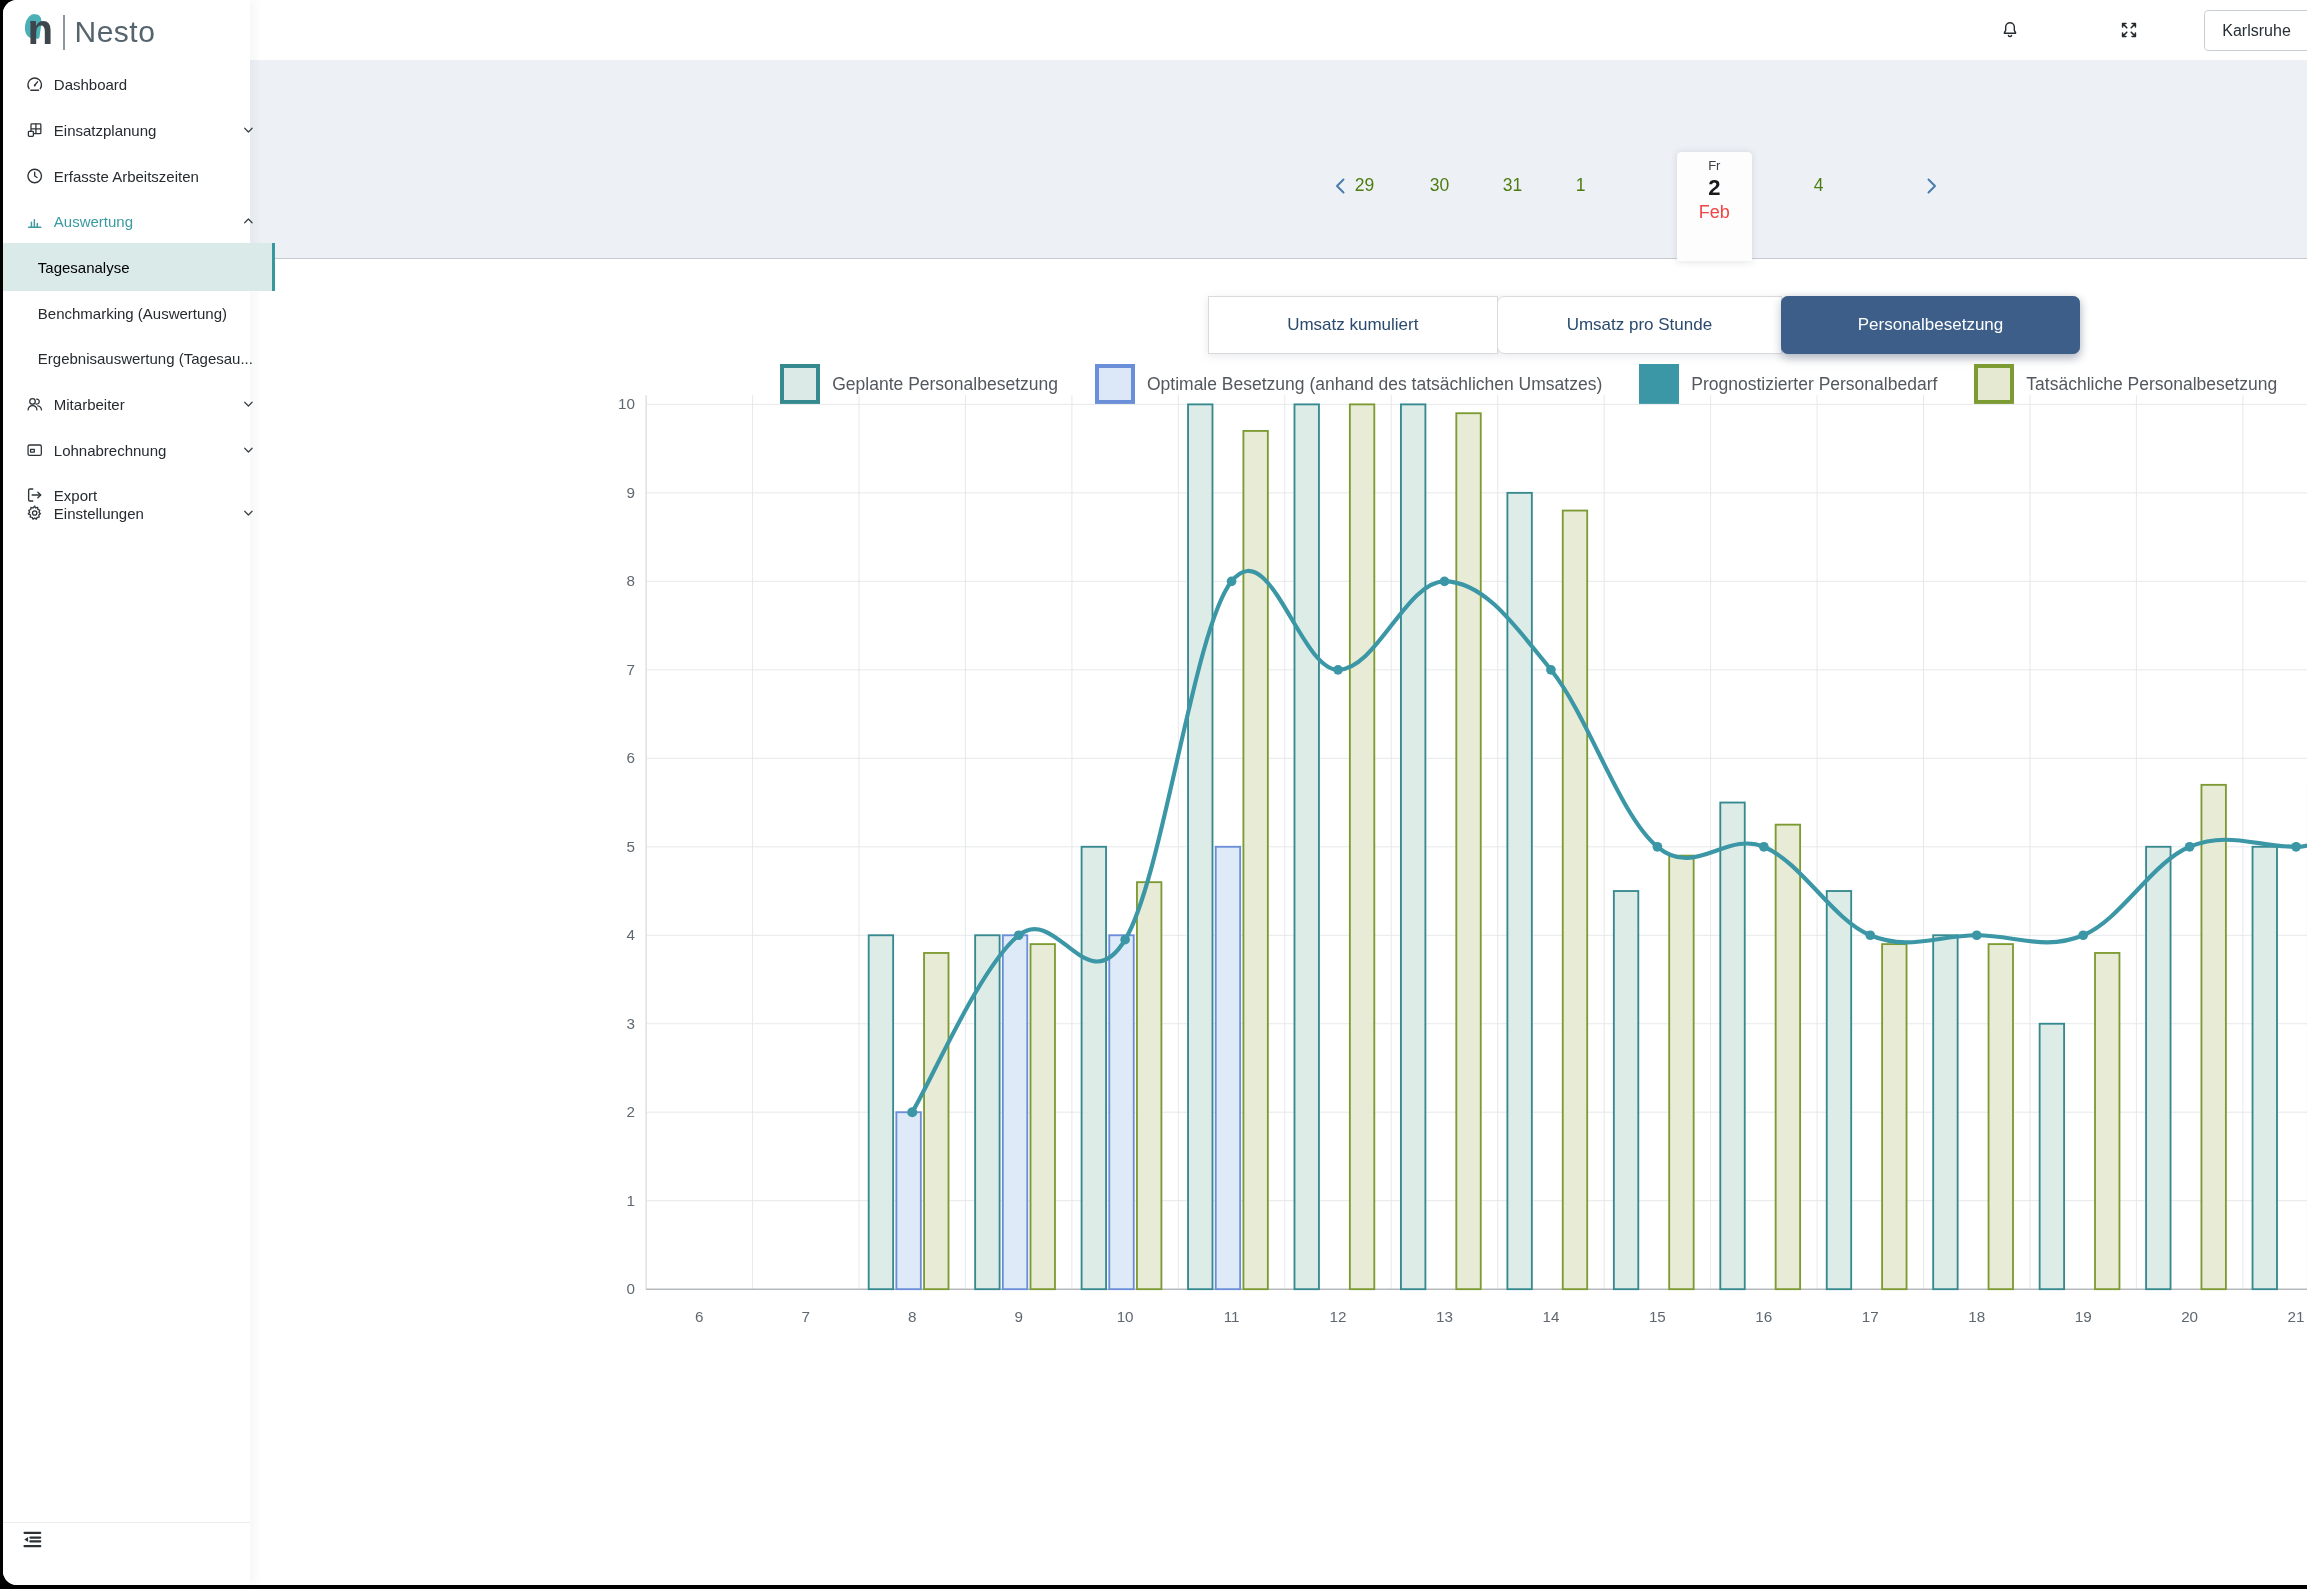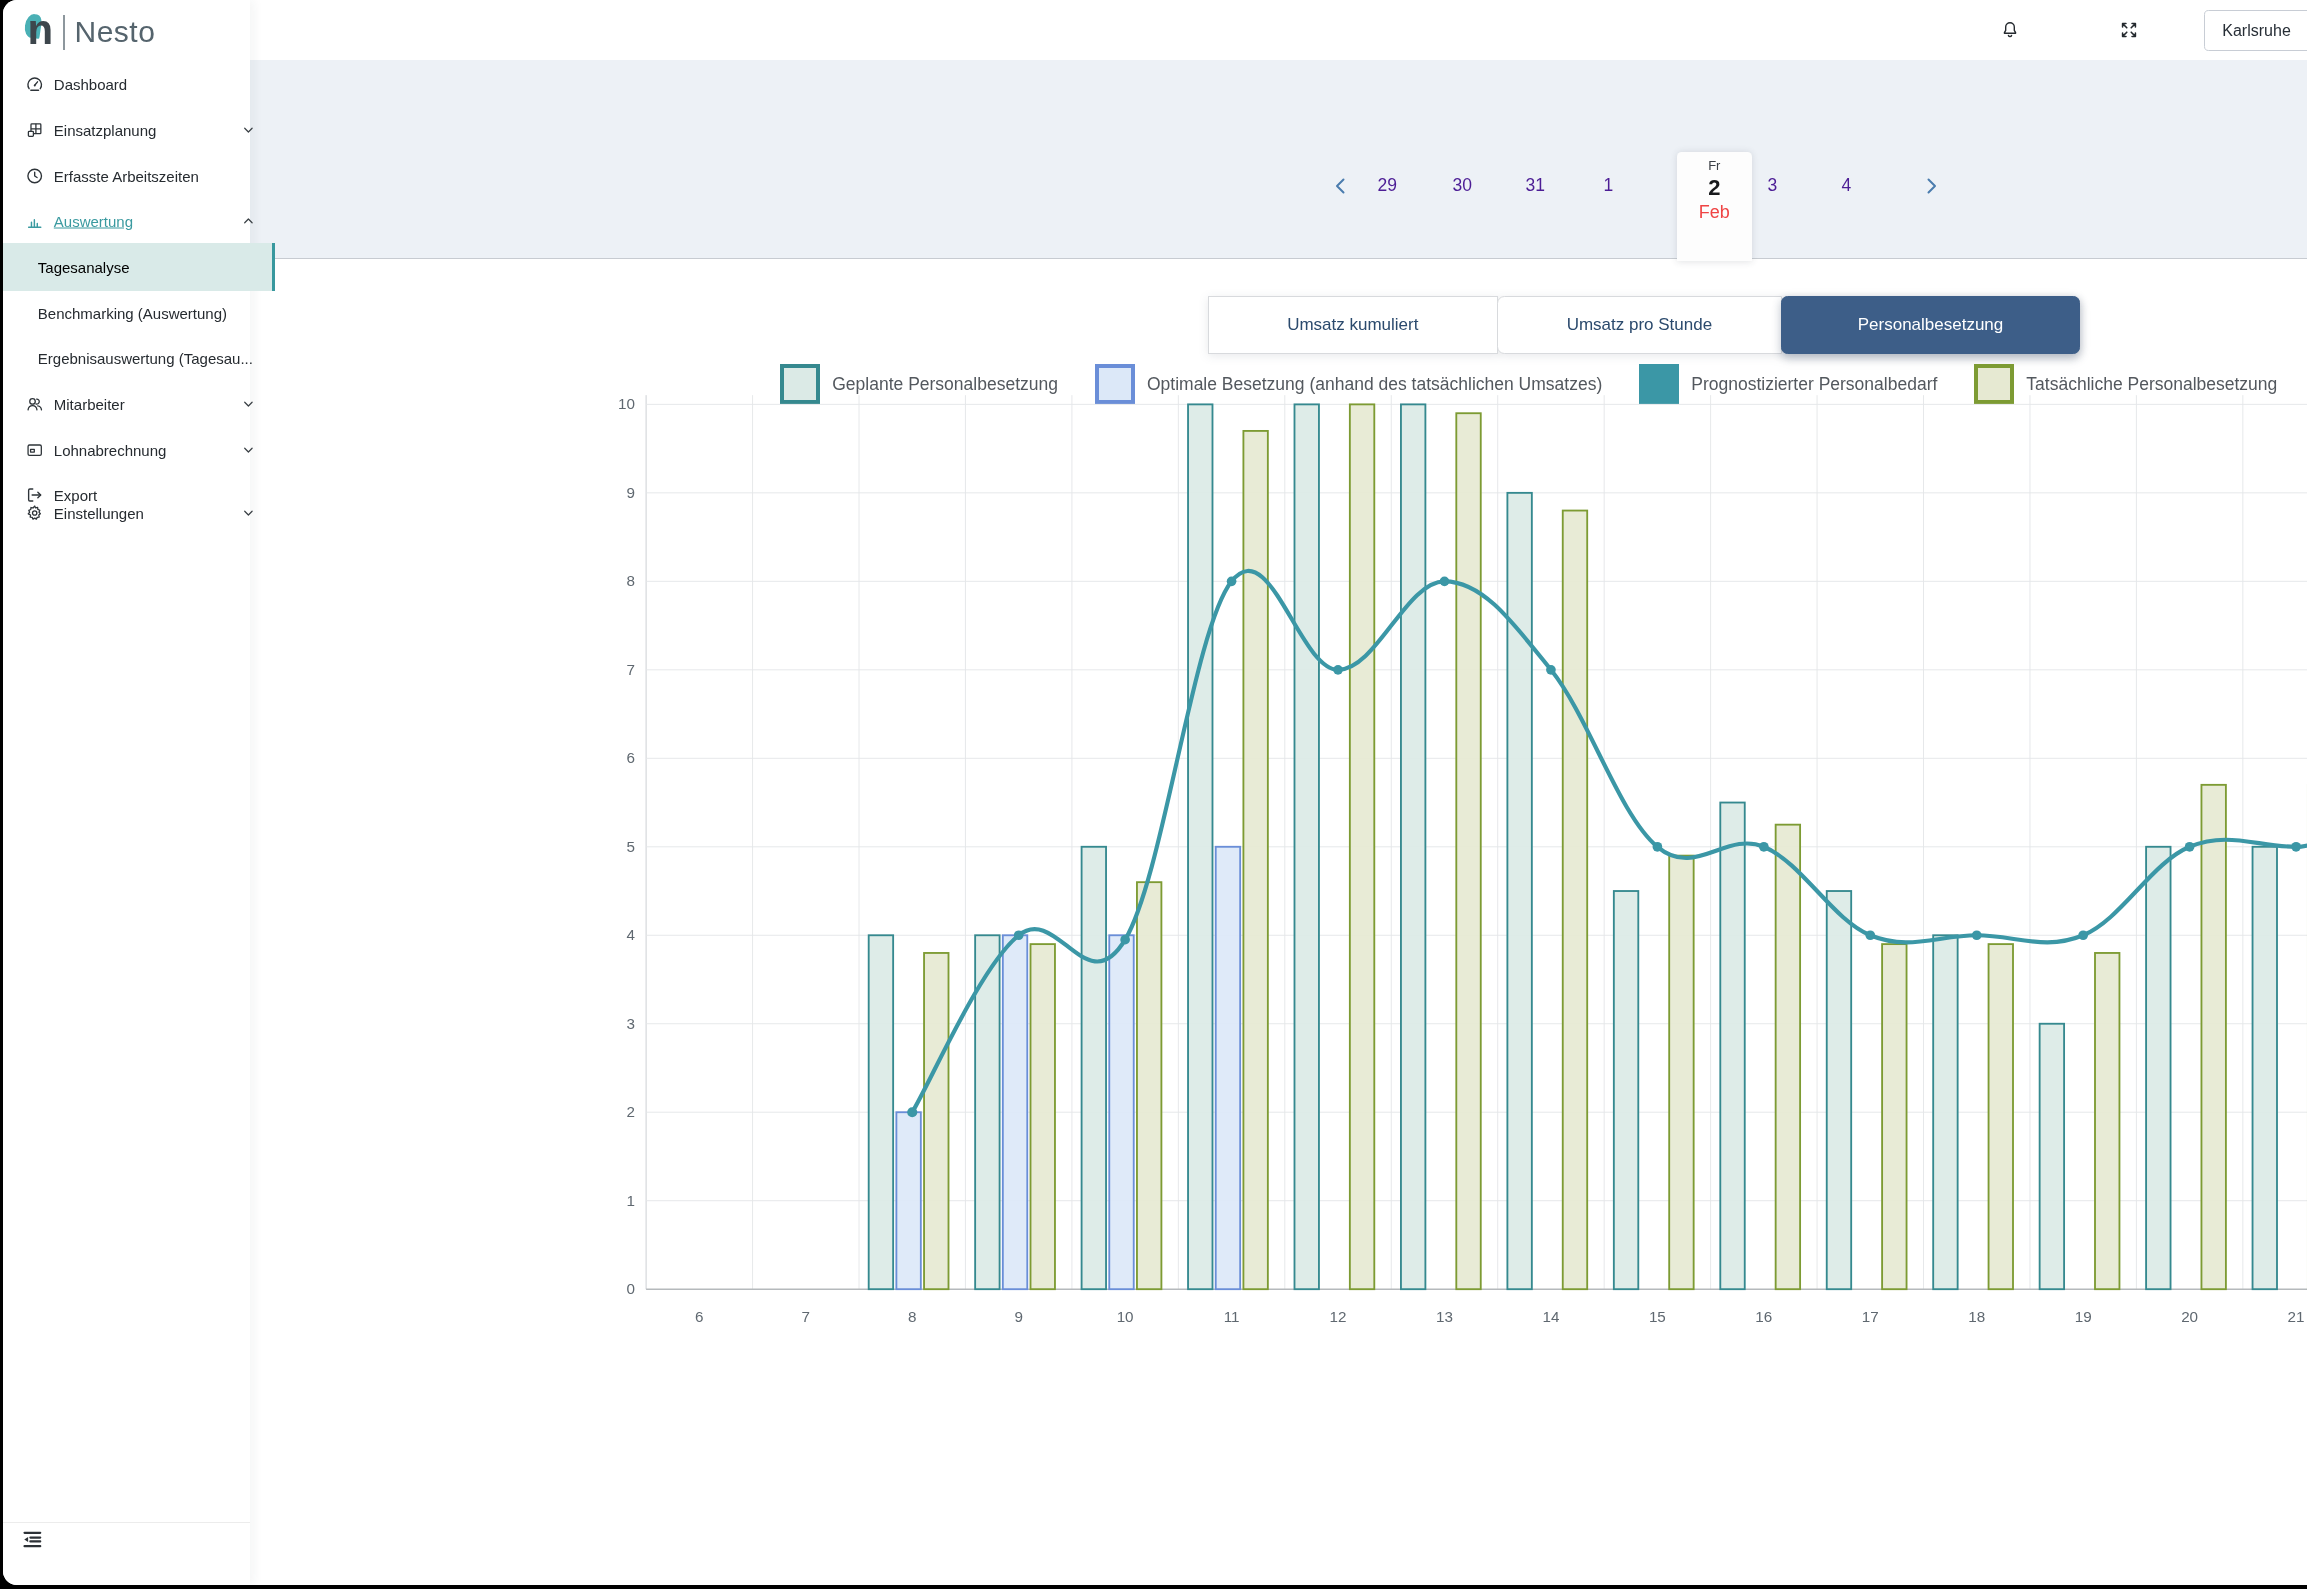--- a/index.html
+++ b/index.html
@@ -15,41 +15,41 @@
   .logo-n{position:absolute;left:3.7px;top:-2.8px;font-size:42px;font-weight:600;color:#3d464c;line-height:1;}
   .logo-divider{width:1.8px;height:35px;background:#8d979d;margin:0 9.2px 0 3.7px;}
   .logo-text{font-size:30px;color:#55646d;letter-spacing:0.5px;line-height:1;}
   .sideitem{position:absolute;left:0;width:272px;height:46px;cursor:pointer;}
   .sideitem .ico{position:absolute;left:22px;top:50%;transform:translateY(-50%);width:19.4px;height:19.4px;color:#2e3439;}
   .sideitem .ico svg{width:100%;height:100%;display:block;}
   .sideitem .lbl{position:absolute;left:51px;top:50%;transform:translateY(-50%);font-size:15px;color:#262b30;white-space:nowrap;}
   .sideitem.child .lbl{left:35px;}
   .sideitem .chev{position:absolute;right:19.4px;top:50%;transform:translateY(-50%);width:14.8px;height:14.8px;color:#3a4045;}
   .sideitem .chev svg{width:100%;height:100%;display:block;}
-  .sideitem.tealparent .lbl,.sideitem.tealparent .ico{color:#3a9aa0;text-decoration:underline;}
+  .sideitem.tealparent .lbl,.sideitem.tealparent .ico{color:#3a9aa0;}
   .sideitem.selected{background:#d9eae8;border-right:3.7px solid #38989e;height:48px;}
   .sideitem.selected .lbl{color:#000000;}
   #side-footer-line{position:absolute;left:0;top:1522px;width:247px;height:0.9px;background:#ececec;}
   #collapse-btn{position:absolute;left:17.5px;top:1527px;width:27px;height:27px;color:#2c3136;cursor:pointer;}
   #collapse-btn svg{width:100%;height:100%;}
 
   
   #header{position:absolute;left:247px;top:0;width:2558px;height:60px;background:#fff;z-index:20;}
   .hicon{position:absolute;width:22px;height:22px;color:#24292e;cursor:pointer;}
   .hicon svg{width:100%;height:100%;display:block;}
   #bell-btn{left:1749px;top:18.5px;}
   #expand-btn{left:1868px;top:18.5px;}
   #location-select{position:absolute;left:1954px;top:10px;width:365px;height:41px;background:#fff;border:0.9px solid #c8cdd5;border-radius:4.6px;display:flex;align-items:center;cursor:pointer;}
   #location-select .sel-label{font-size:16px;color:#272e36;margin-left:17.5px;flex:1;}
 
   
   #dateband{position:absolute;left:247px;top:60px;width:2558px;height:199px;background:#edf1f6;border-bottom:1.4px solid #c7cbd1;z-index:10;}
   .datechev{position:absolute;width:24px;height:24px;color:#4a7cae;cursor:pointer;top:114px;}
   .datechev svg{width:100%;height:100%;}
-  .datenum{position:absolute;width:65px;top:111px;text-align:center;font-size:17.5px;color:#4c1d95;line-height:29.5px;cursor:pointer;}
+  .datenum{position:absolute;width:65px;top:111px;text-align:left;font-size:17.5px;color:#4d7c0f;line-height:29.5px;cursor:pointer;}
   #datecard{position:absolute;left:1427px;top:92px;width:75px;height:109px;background:#fdfdfd;border-radius:4.6px 4.6px 0 0;box-shadow:0 0.9px 7.4px rgba(50,60,70,.14);z-index:12;text-align:center;cursor:pointer;}
   #datecard .dc-wd{margin-top:7.4px;font-size:13px;color:#3c4147;line-height:1.15;}
   #datecard .dc-day{font-size:22px;font-weight:600;color:#17191c;line-height:1.25;}
   #datecard .dc-mon{font-size:18px;color:#ef4444;line-height:1.15;}
 
   
   #card{position:absolute;left:247px;top:261px;width:2558px;height:1325px;background:#fff;}
   #tabs{position:absolute;left:958px;top:35px;height:58px;display:flex;filter:drop-shadow(0 2.8px 4.6px rgba(30,40,60,.10));}
   .tab{height:58px;background:#fff;border:0.9px solid #d8dadd;display:flex;align-items:center;justify-content:center;font-size:17px;color:#2b4a6d;cursor:pointer;}
   .tab + .tab{margin-left:-0.9px;}

